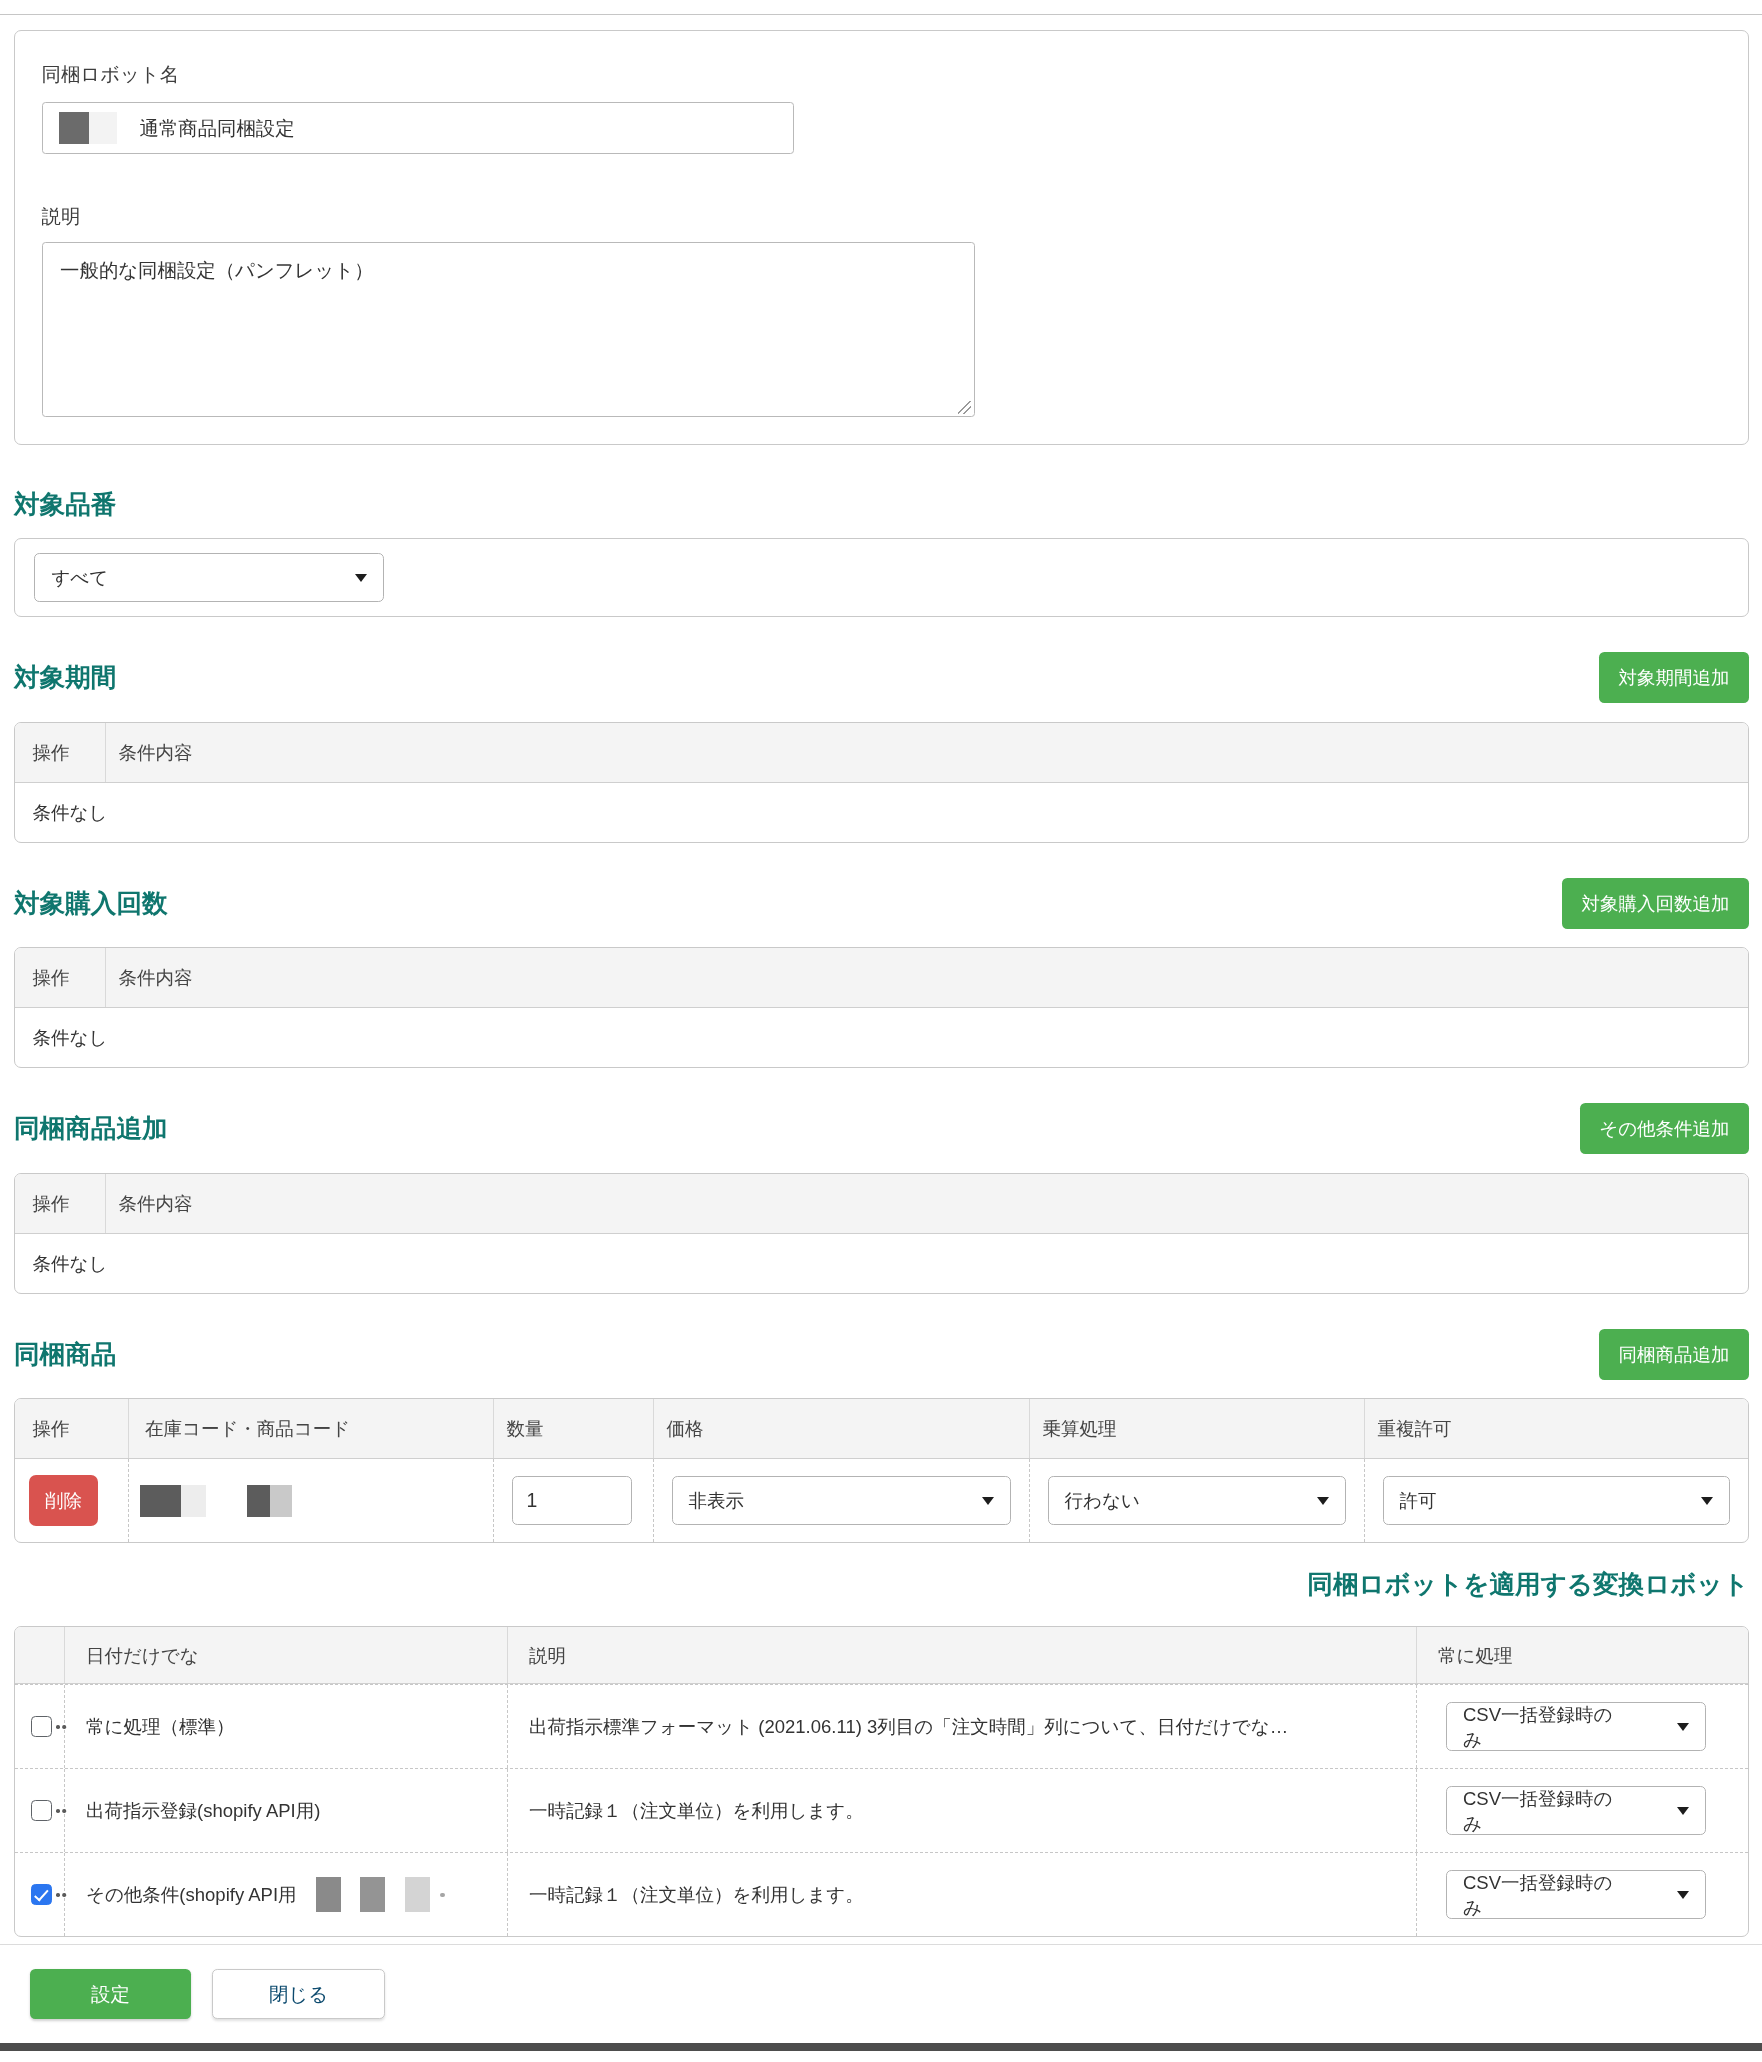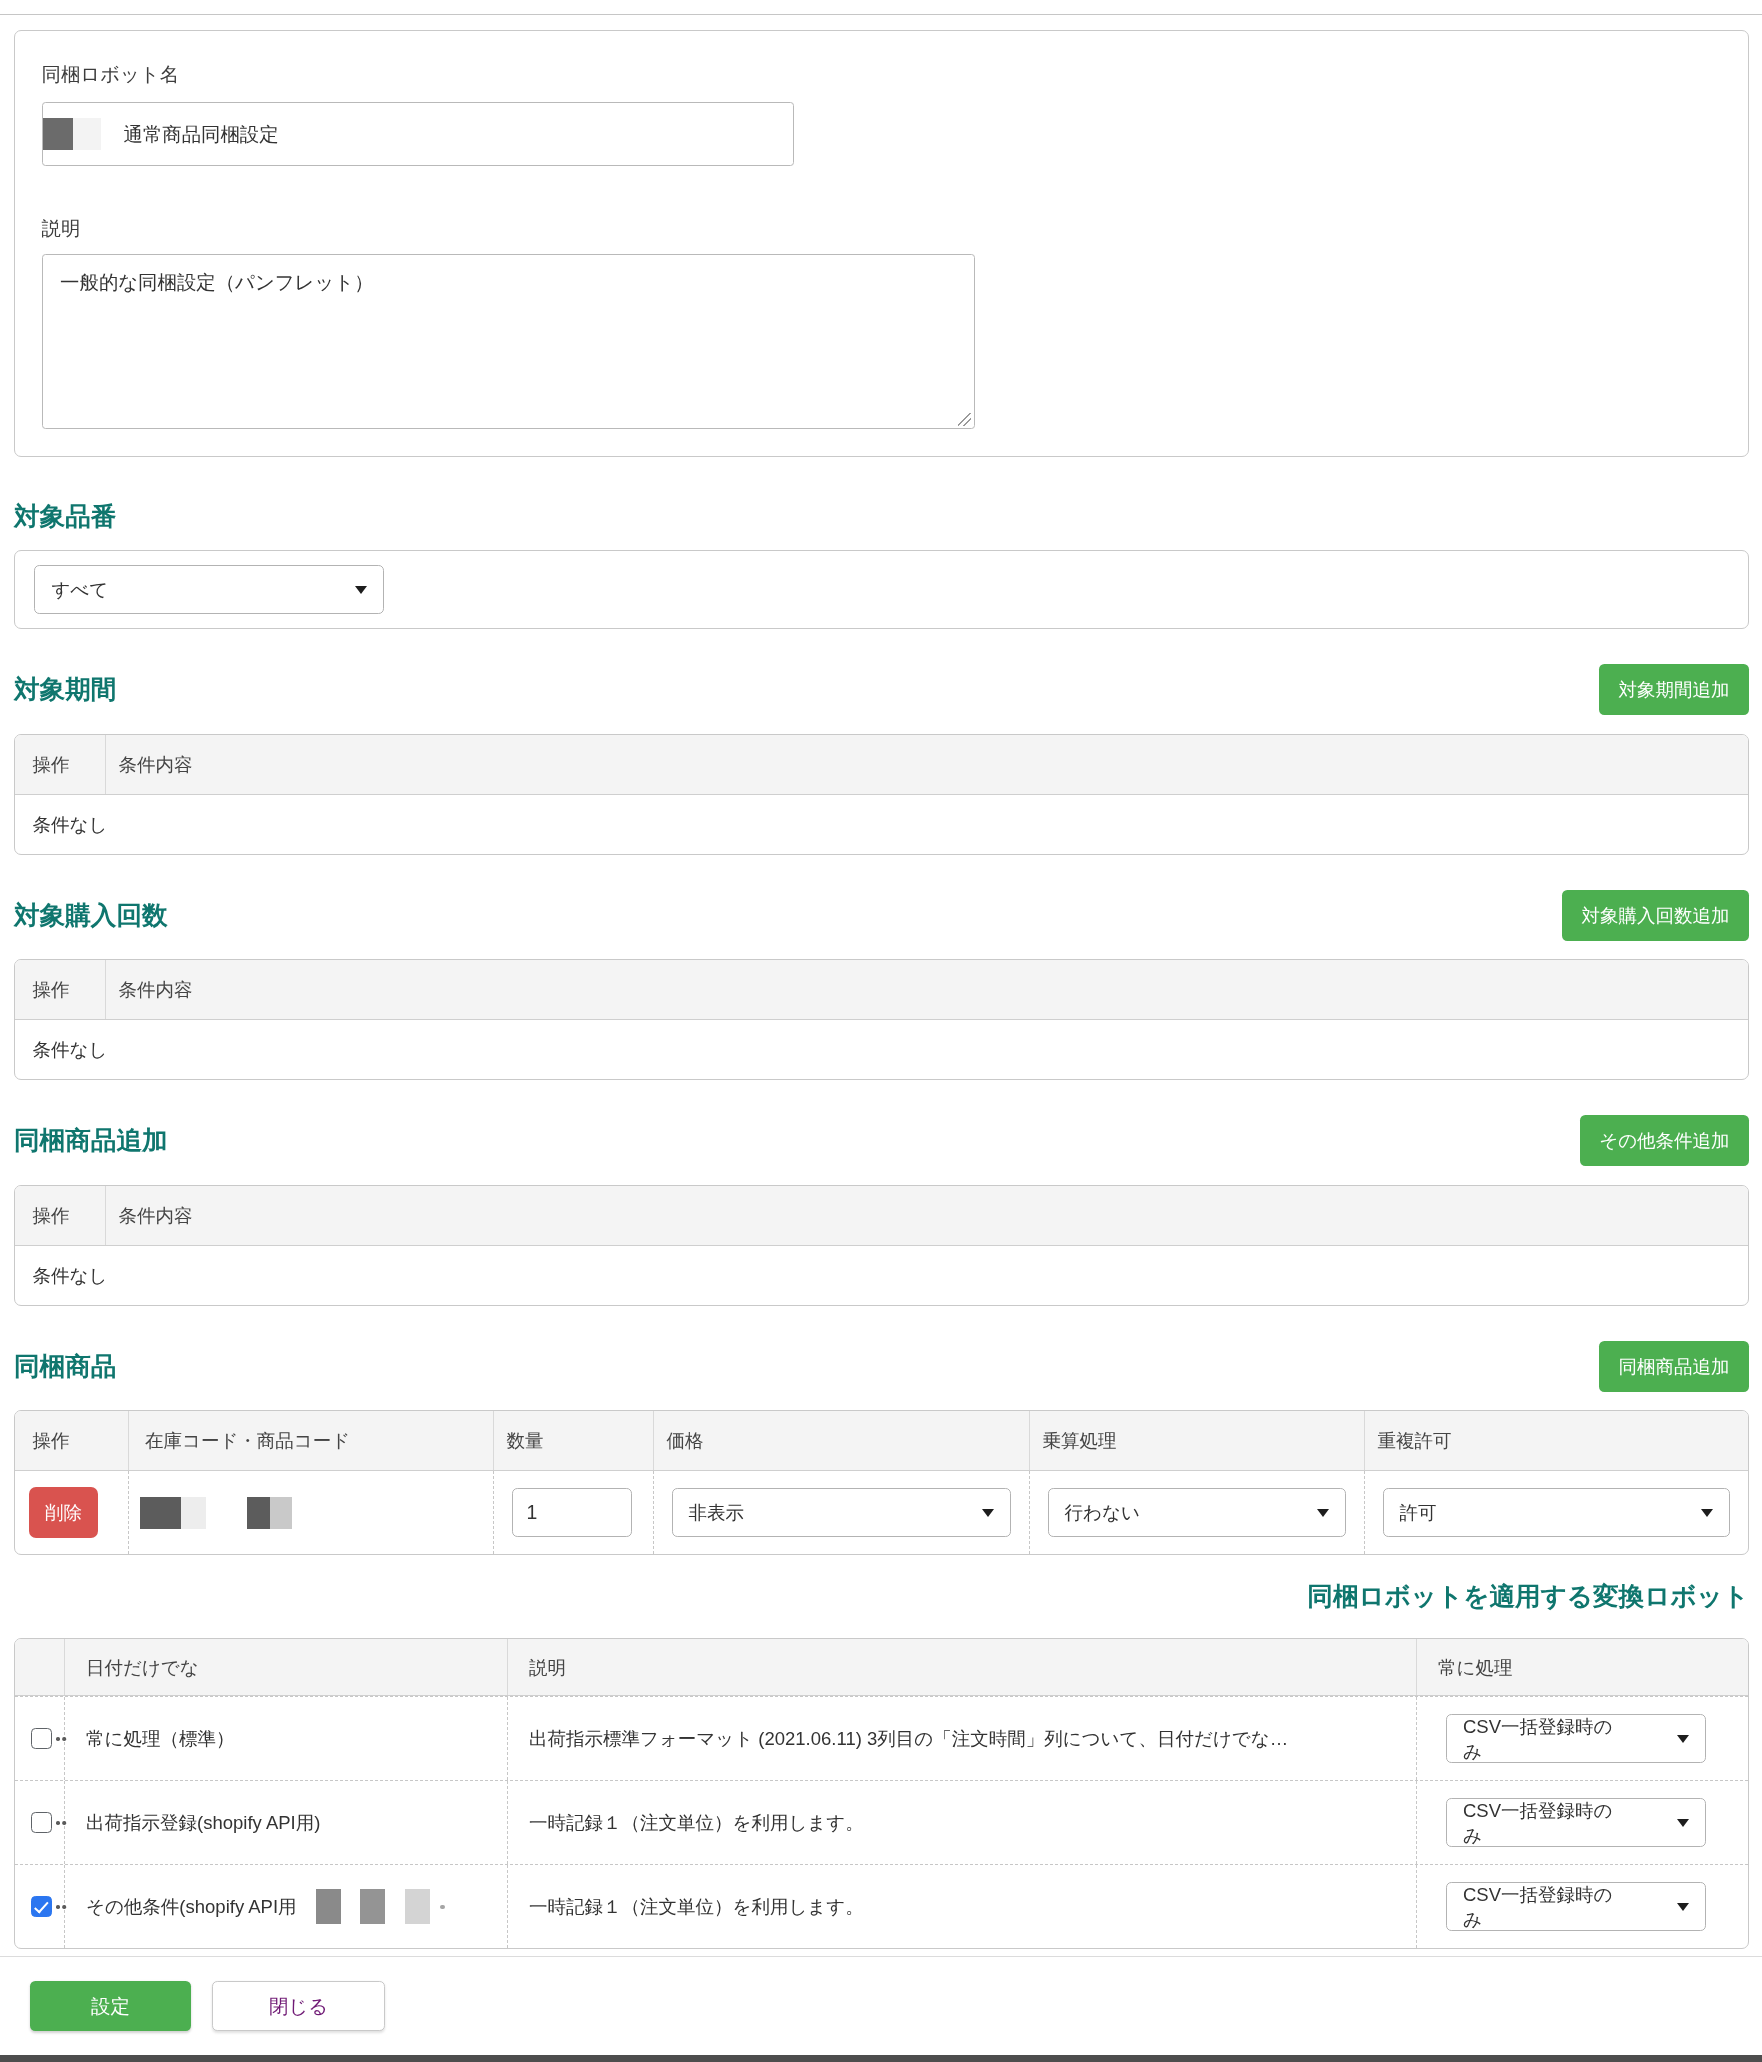--- a/index.html
+++ b/index.html
@@ -17,24 +17,24 @@
   .card {
     margin-top: 15px;
     border: 0.9px solid #c9c9c9;
     border-radius: 7px;
     padding: 30px 26.5px 26.5px 26.5px;
     background: #fff;
   }
   .field-label { font-size: 19.4px; color: #3d3d3d; }
   .text-input {
     margin-top: 14px;
-    width: 752px; height: 64px;
+    width: 752px; height: 52px;
     border: 0.9px solid #b9b9b9; border-radius: 3.5px;
     display: flex; align-items: center;
-    padding: 0 0;
+    padding: 0 16px;
     font-size: 19.4px; background: #fff;
   }
   .text-input .value { margin-left: 23px; }
   .textarea {
     position: relative;
     margin-top: 12.4px;
     width: 933px; height: 175px;
     border: 0.9px solid #b9b9b9; border-radius: 3.5px;
     padding: 14px 17.6px;
     font-size: 19.4px; background: #fff;
@@ -158,21 +158,21 @@
 
   
   .footer-sep { border-top: 0.9px solid #dcdcdc; margin-top: 7px; }
   .footer { display: flex; align-items: center; padding: 24px 30px 12.4px 30px; }
   .btn-submit {
     background: #4caf50; color: #fff; border: none; border-radius: 5.3px;
     width: 161px; height: 50px; font-size: 19.4px; font-family: inherit; cursor: pointer;
     box-shadow: 0 1.8px 2.6px rgba(0,0,0,.18);
   }
   .btn-close {
-    background: #fff; color: #701a75; border: 0.9px solid #c9c9c9; border-radius: 5.3px;
+    background: #fff; color: #0c4a6e; border: 0.9px solid #c9c9c9; border-radius: 5.3px;
     width: 173px; height: 50px; font-size: 19.4px; font-family: inherit; cursor: pointer;
     margin-left: 21px;
     box-shadow: 0 1.8px 2.6px rgba(0,0,0,.12);
   }
   .bottom-bar { height: 8px; background: #4d4d4d; margin-top: 11.5px; }
 </style>
 </head>
 <body>
 
 <div class="top-line"></div>

